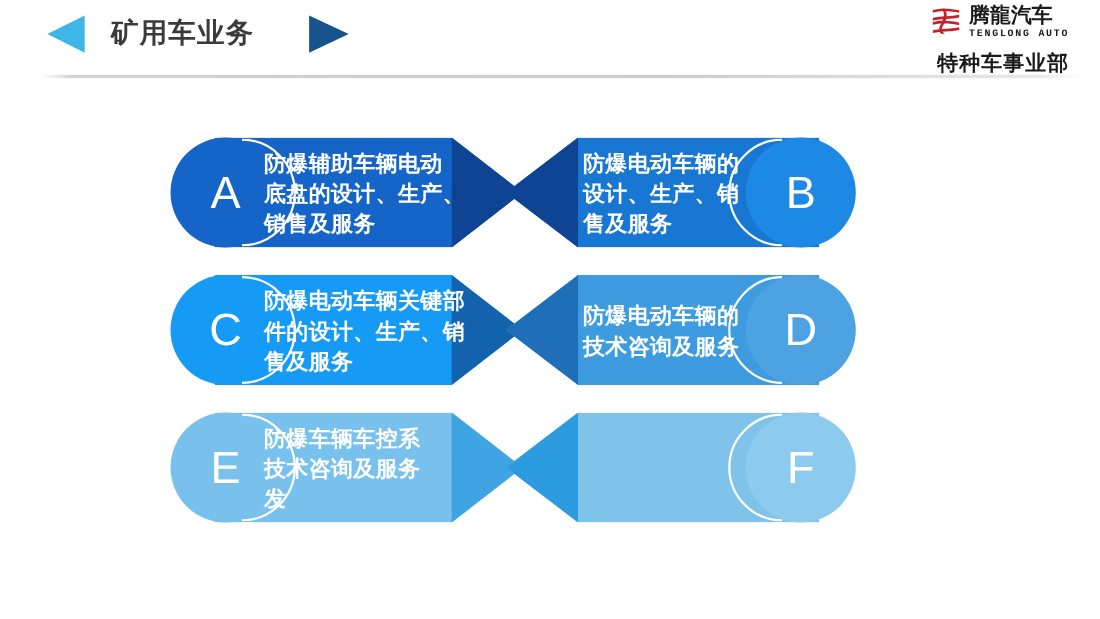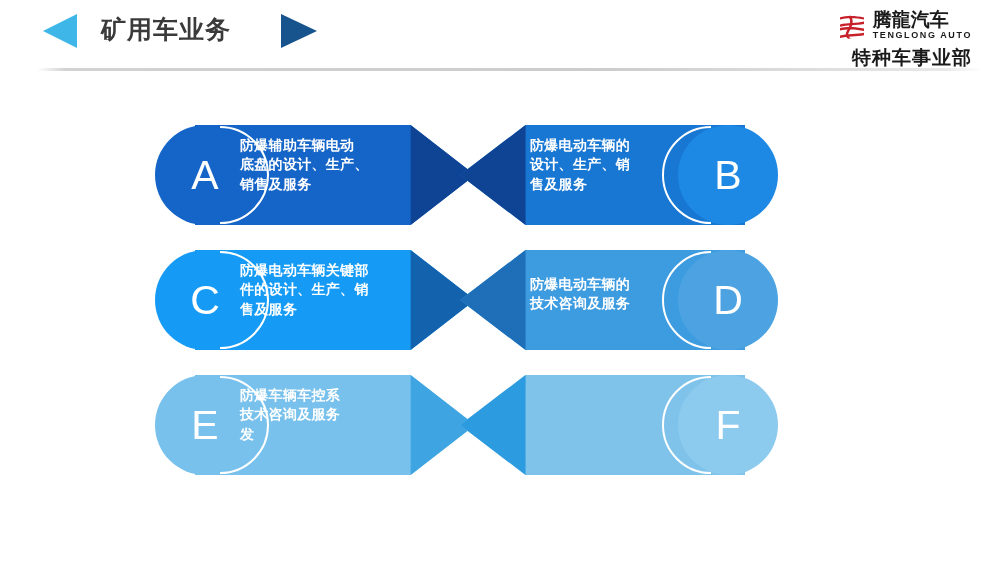--- a/index.html
+++ b/index.html
@@ -55,24 +55,25 @@
 
   
   #logo-block {
     position: absolute;
     right: 28px; top: 6px;
     text-align: right;
     width: 180px;
   }
   #logo-row {
     display: flex;
-    align-items: flex-end;
+    align-items: flex-start;
     justify-content: flex-end;
     gap: 6px;
     height: 34px;
+    font-family: Liberation Mono, monospace;
   }
   #logo-mark { width: 30px; height: 26px; flex: 0 0 auto; }
   #logo-word-wrap { text-align: left; line-height: 1; }
   #logo-cn {
     font-size: 19px;
     font-weight: bold;
     color: #1a1a1a;
     letter-spacing: 0px;
     white-space: nowrap;
   }
@@ -176,21 +177,21 @@
     font-size: 41px;
     font-weight: 400;
     line-height: 1;
   }
   .letter-left  { left: 0px; }
   .letter-right { left: 218px; }
 
   .txt {
     position: absolute;
     color: #ffffff;
-    font-size: 14px;
+    font-size: 20px;
     font-weight: bold;
     line-height: 1.38;
     letter-spacing: 0.3px;
     white-space: pre-line;
   }
   .txt-left  { left: 85px; top: 11px; width: 190px; }
   .txt-right { left: 70px; top: 11px; width: 180px; }
 
   .txt-left.two-line, .txt-right.two-line { top: 25px; }
 </style>

